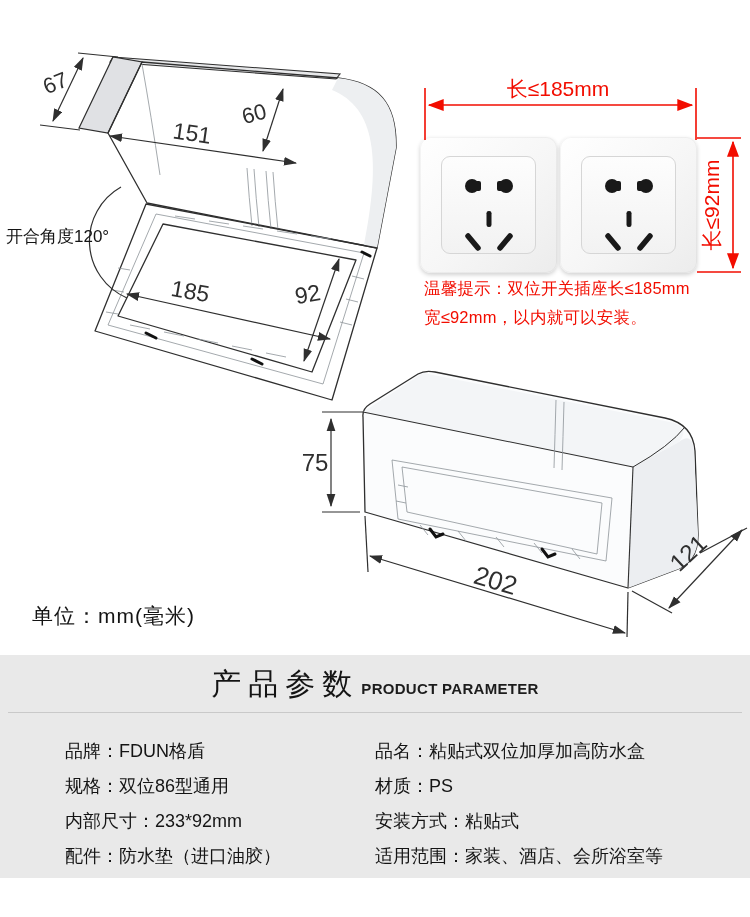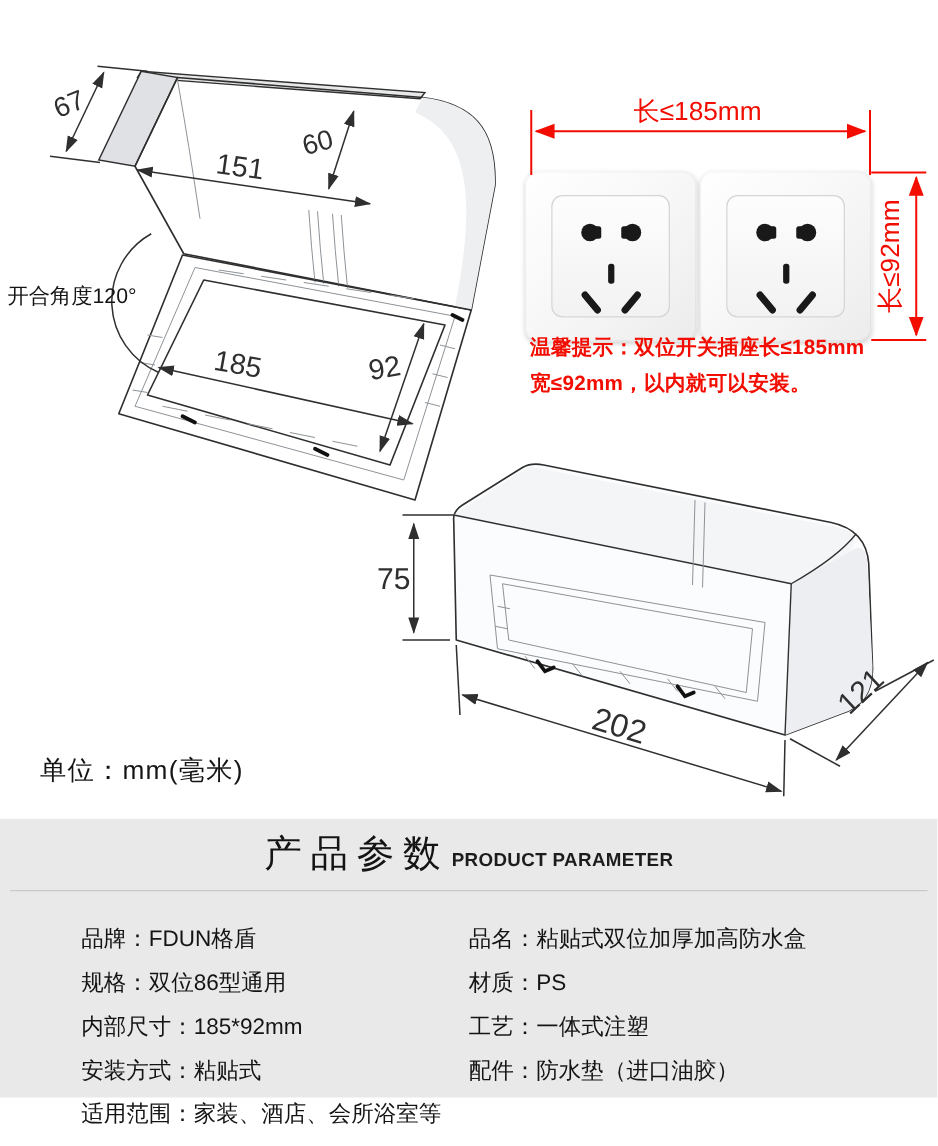--- a/index.html
+++ b/index.html
@@ -26,22 +26,22 @@
   
   .sockets{position:absolute;left:420px;top:137px;width:278px;height:136px;display:flex;gap:3px;}
   .socket{position:relative;width:137px;height:136px;border-radius:11px;
     background:linear-gradient(135deg,#ffffff 0%,#f6f6f6 55%,#ececec 100%);
     box-shadow:0 2px 4px rgba(0,0,0,.18), inset 0 0 0 1px rgba(0,0,0,.04);}
   .socket-inner{position:absolute;left:21px;top:19px;right:21px;bottom:19px;
     border:1px solid #d6d6d6;border-radius:9px;
     background:linear-gradient(180deg,#fdfdfd,#f2f2f2);}
   .holes{position:absolute;left:0;top:0;width:100%;height:100%;}
 
-  .red-tip{position:absolute;left:424px;top:264px;width:322px;color:var(--red);
-    font-size:16.5px;line-height:29px;font-weight:700;letter-spacing:.2px;}
+  .red-tip{position:absolute;left:424px;top:274px;width:322px;color:var(--red);
+    font-size:16.5px;line-height:29px;font-weight:400;letter-spacing:.2px;}
   .redims text{font-family:"Liberation Sans",sans-serif;fill:var(--red);}
   .redline{stroke:var(--red);stroke-width:1.6;fill:none;}
 
   .unit{position:absolute;left:32px;top:602px;font-size:21px;color:var(--ink);letter-spacing:1px;}
 
   
   .params{position:absolute;left:0;top:655px;width:750px;height:223px;background:var(--panel);}
   .phead{display:flex;justify-content:center;align-items:flex-end;padding-top:13px;height:32px;}
   .ptitle{font-size:30px;letter-spacing:7px;color:var(--ink);font-weight:500;line-height:32px;}
   .psub{font-size:15px;font-weight:700;color:#1c1c1c;letter-spacing:.3px;margin-left:2px;padding-bottom:3px;}
@@ -208,21 +208,20 @@
     <div class="phead">
       <span class="ptitle">产品参数</span>
       <span class="psub">PRODUCT PARAMETER</span>
     </div>
     <div class="pline"></div>
     <div class="pgrid">
       <div class="pcell"><span>品牌：</span><span>FDUN格盾</span></div>
       <div class="pcell"><span>品名：</span><span>粘贴式双位加厚加高防水盒</span></div>
       <div class="pcell"><span>规格：</span><span>双位86型通用</span></div>
       <div class="pcell"><span>材质：</span><span>PS</span></div>
-      <div class="pcell"><span>内部尺寸：</span><span>185*92mm</span></div>
-      <div class="pcell"><span>工艺：</span><span>一体式注塑</span></div>
+      <div class="pcell"><span>内部尺寸：</span><span>233*92mm</span></div>
       <div class="pcell"><span>安装方式：</span><span>粘贴式</span></div>
       <div class="pcell"><span>配件：</span><span>防水垫（进口油胶）</span></div>
       <div class="pcell"><span>适用范围：</span><span>家装、酒店、会所浴室等</span></div>
     </div>
   </section>
 
 </div>
 
 </body></html>

